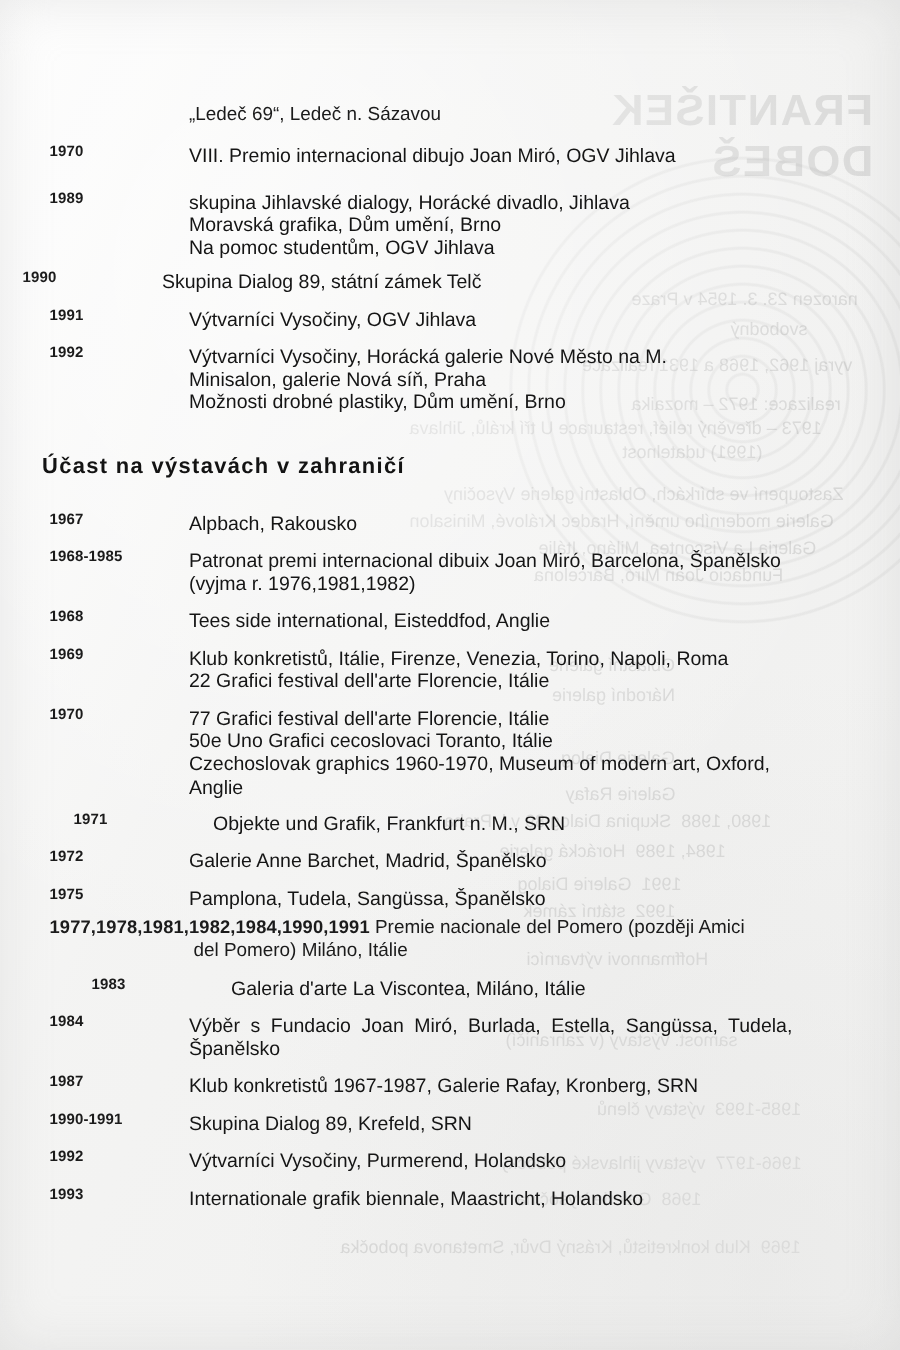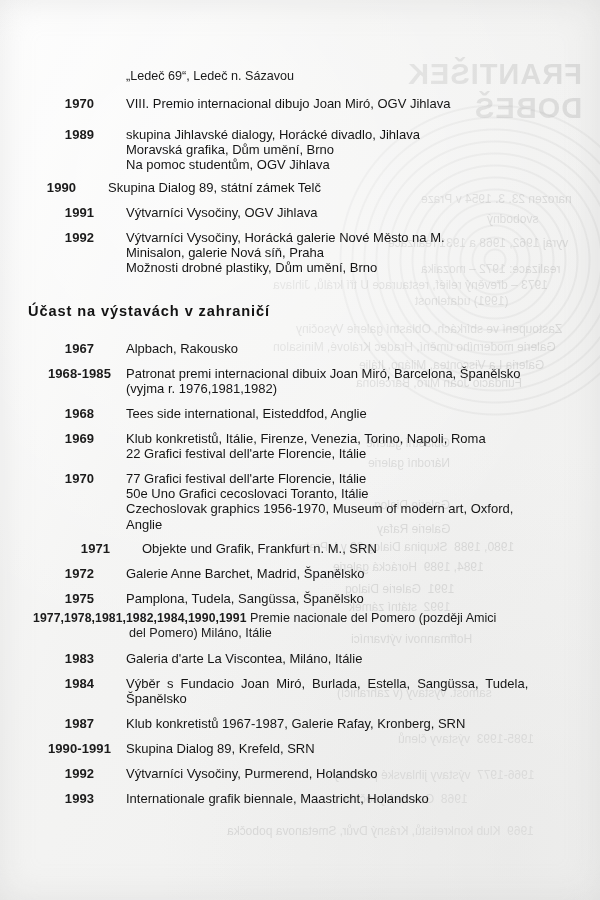--- a/index.html
+++ b/index.html
@@ -79,25 +79,24 @@
     inset: 0;
     color: #1b1b1b;
   }
   .entry {
     position: absolute;
     display: flex;
     align-items: flex-start;
   }
   .year {
     font-weight: bold;
-    font-size: 13px;
+    font-size: 10px;
     letter-spacing: 0.1px;
     white-space: nowrap;
     flex: 0 0 auto;
-    text-align: center;
   }
   .lines {
     font-size: 13px;
     line-height: 15.2px;
     color: #151515;
   }
   .lines div { white-space: pre-wrap; }
   .just { text-align: justify; }
 
   .lead-line {
@@ -252,21 +251,21 @@
         <div>Klub konkretistů, Itálie, Firenze, Venezia, Torino, Napoli, Roma</div>
         <div>22 Grafici festival dell'arte Florencie, Itálie</div>
       </div>
     </div>
 
     <div class="entry" style="left:33px; top:471px;">
       <div class="year" style="width:93px;">1970</div>
       <div class="lines">
         <div>77 Grafici festival dell'arte Florencie, Itálie</div>
         <div>50e Uno Grafici cecoslovaci Toranto, Itálie</div>
-        <div>Czechoslovak graphics 1956-1970, Museum of modern art, Oxford,</div>
+        <div>Czechoslovak graphics 1960-1970, Museum of modern art, Oxford,</div>
         <div>Anglie</div>
       </div>
     </div>
 
     <div class="entry" style="left:33px; top:541px;">
       <div class="year" style="width:93px;margin-left:16px;">1971</div>
       <div class="lines">
         <div>Objekte und Grafik, Frankfurt n. M., SRN</div>
       </div>
     </div>
@@ -284,21 +283,21 @@
         <div>Pamplona, Tudela, Sangüssa, Španělsko</div>
       </div>
     </div>
 
     <div class="inline-years">
       <div><b>1977,1978,1981,1982,1984,1990,1991</b><span> Premie nacionale del Pomero (později Amici</span></div>
       <div class="cont">del Pomero) Miláno, Itálie</div>
     </div>
 
     <div class="entry" style="left:33px; top:651px;">
-      <div class="year" style="width:93px;">1983</div>
+      <div class="year" style="width:93px;margin-left:28px;">1983</div>
       <div class="lines">
         <div>Galeria d'arte La Viscontea, Miláno, Itálie</div>
       </div>
     </div>
 
     <div class="entry" style="left:33px; top:676px;">
       <div class="year" style="width:93px;">1984</div>
       <div class="lines" style="width:412px;">
         <div class="just" style="word-spacing:3.4px;">Výběr s Fundacio Joan Miró, Burlada, Estella, Sangüssa, Tudela,</div>
         <div>Španělsko</div>

